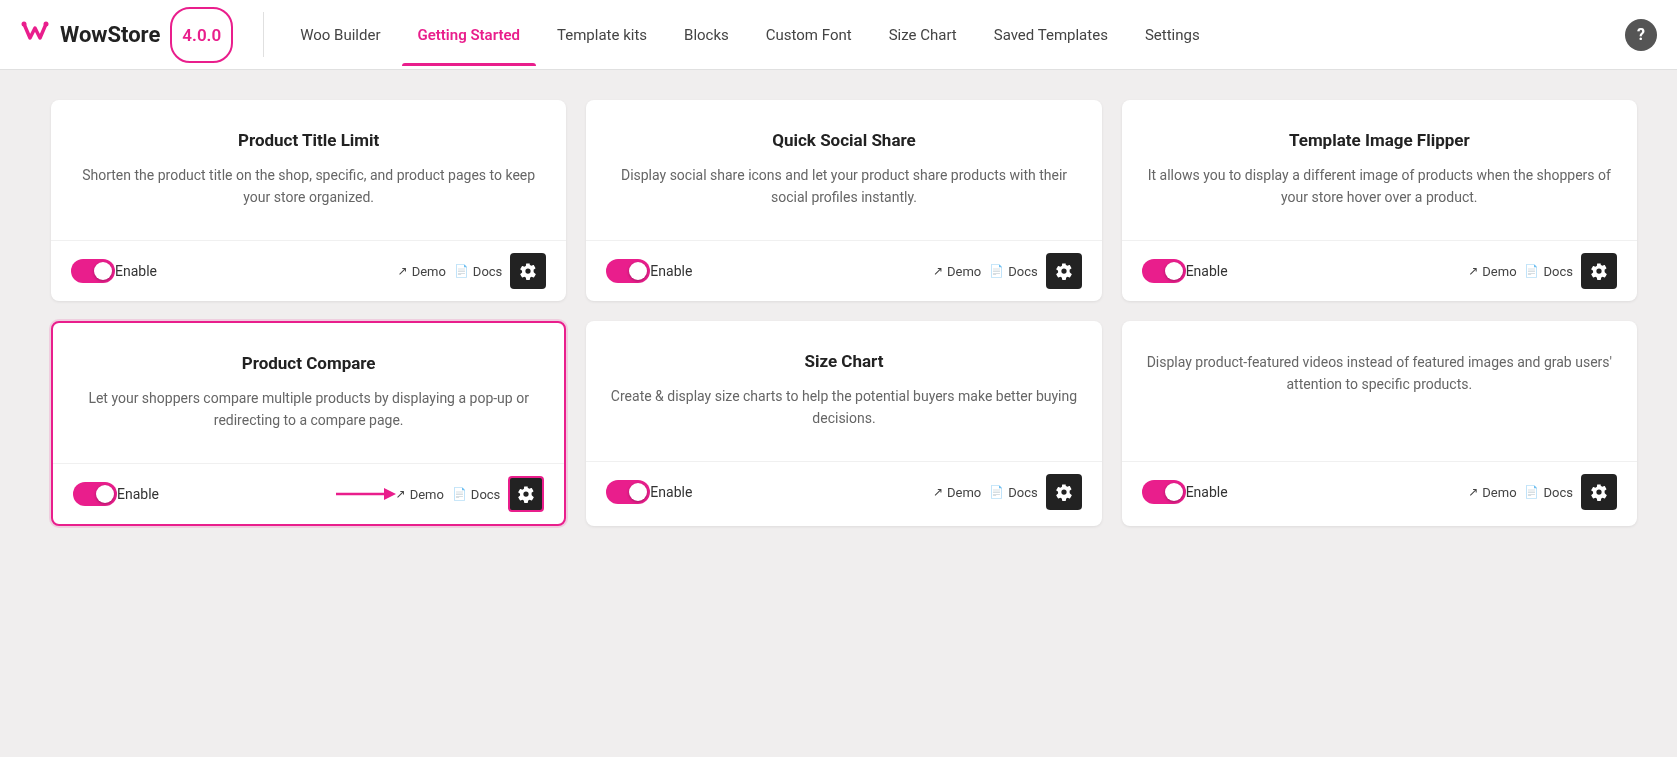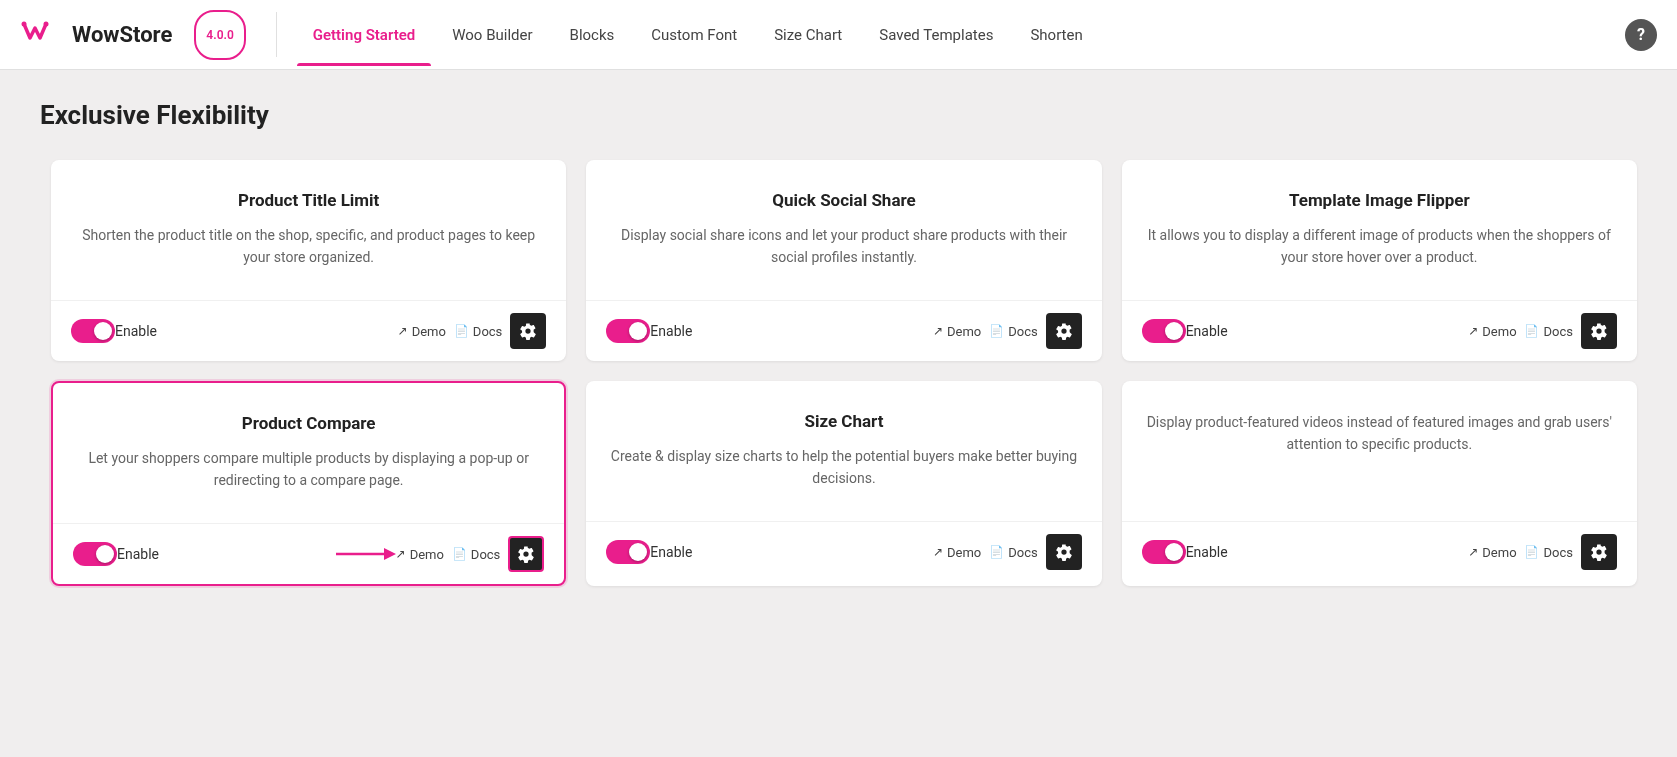--- a/index.html
+++ b/index.html
@@ -16,39 +16,39 @@
       display: flex;
       align-items: center;
       padding: 0 20px;
       height: 70px;
       border-bottom: 1px solid #e0e0e0;
       position: relative;
     }
     .logo-area {
       display: flex;
       align-items: center;
-      gap: 22px;
+      gap: 10px;
       margin-right: 30px;
     }
     .logo-text {
       font-size: 22px;
       font-weight: 700;
       color: #222;
     }
     .logo-icon {
       color: #e91e8c;
       font-size: 24px;
       font-weight: 900;
     }
     .version-badge {
       border: 2px solid #e91e8c;
       color: #e91e8c;
       border-radius: 20px;
       padding: 16px 10px;
-      font-size: 12px;
+      font-size: 17px;
       font-weight: 600;
     }
     .nav-divider {
       width: 1px;
       height: 45px;
       background: #e0e0e0;
       margin-right: 20px;
     }
     .nav-items {
       display: flex;
@@ -219,33 +219,33 @@
         <circle cx="4" cy="6" r="2.5" fill="#e91e8c"></circle>
         <circle cx="26" cy="6" r="2.5" fill="#e91e8c"></circle>
       </svg>
     </span>
     <span class="logo-text">WowStore</span>
     <span class="version-badge">4.0.0</span>
   </div>
   <div class="nav-divider"></div>
   <div class="nav-items">
 
-  <a class="nav-item active">Getting Started</a>
-      <a class="nav-item">Woo Builder</a>
+  <a class="nav-item">Woo Builder</a>
+      <a class="nav-item active">Getting Started</a>
+      <a class="nav-item">Template kits</a>
       <a class="nav-item">Blocks</a>
       <a class="nav-item">Custom Font</a>
       <a class="nav-item">Size Chart</a>
       <a class="nav-item">Saved Templates</a>
-      <a class="nav-item">Shorten</a>
+      <a class="nav-item">Settings</a>
     </div>
   <div class="help-icon">?</div>
 </nav>
 
 <div class="main-content">
-  <h1 class="page-title">Exclusive Flexibility</h1>
   <div class="cards-grid" id="cards-container">
 
   <div class="feature-card">
     <div class="card-body">
       <h3 class="card-title">Product Title Limit</h3>
       <p class="card-desc">Shorten the product title on the shop, specific, and product pages to keep your store organized.</p>
     </div>
     <div class="card-footer">
       <div class="toggle-switch"></div>
       <span class="enable-label">Enable</span>

